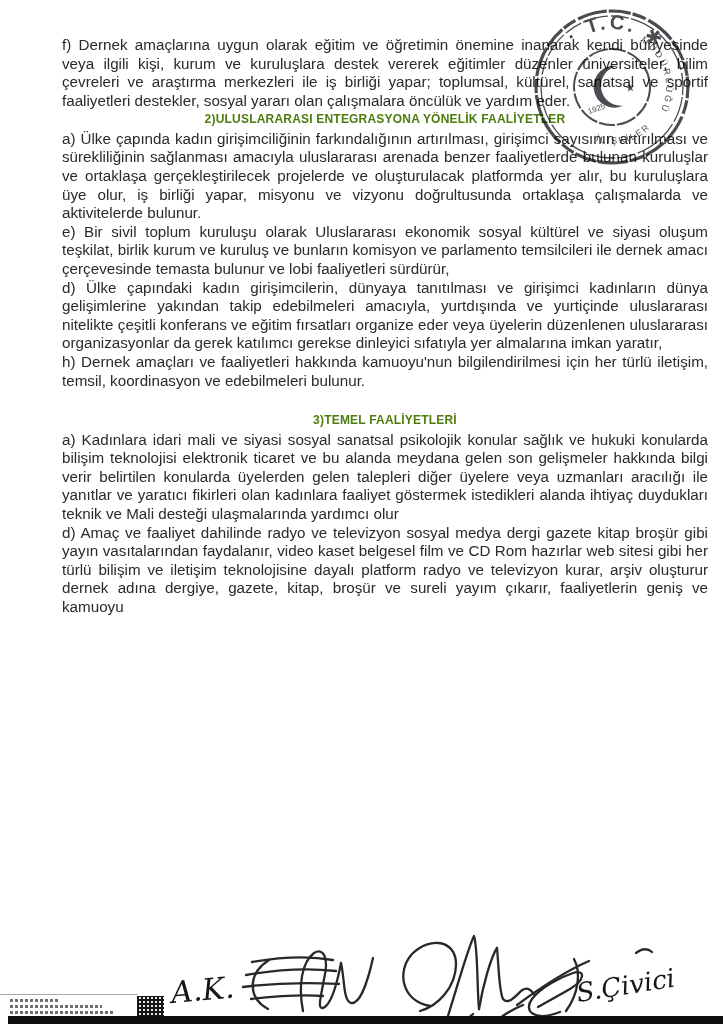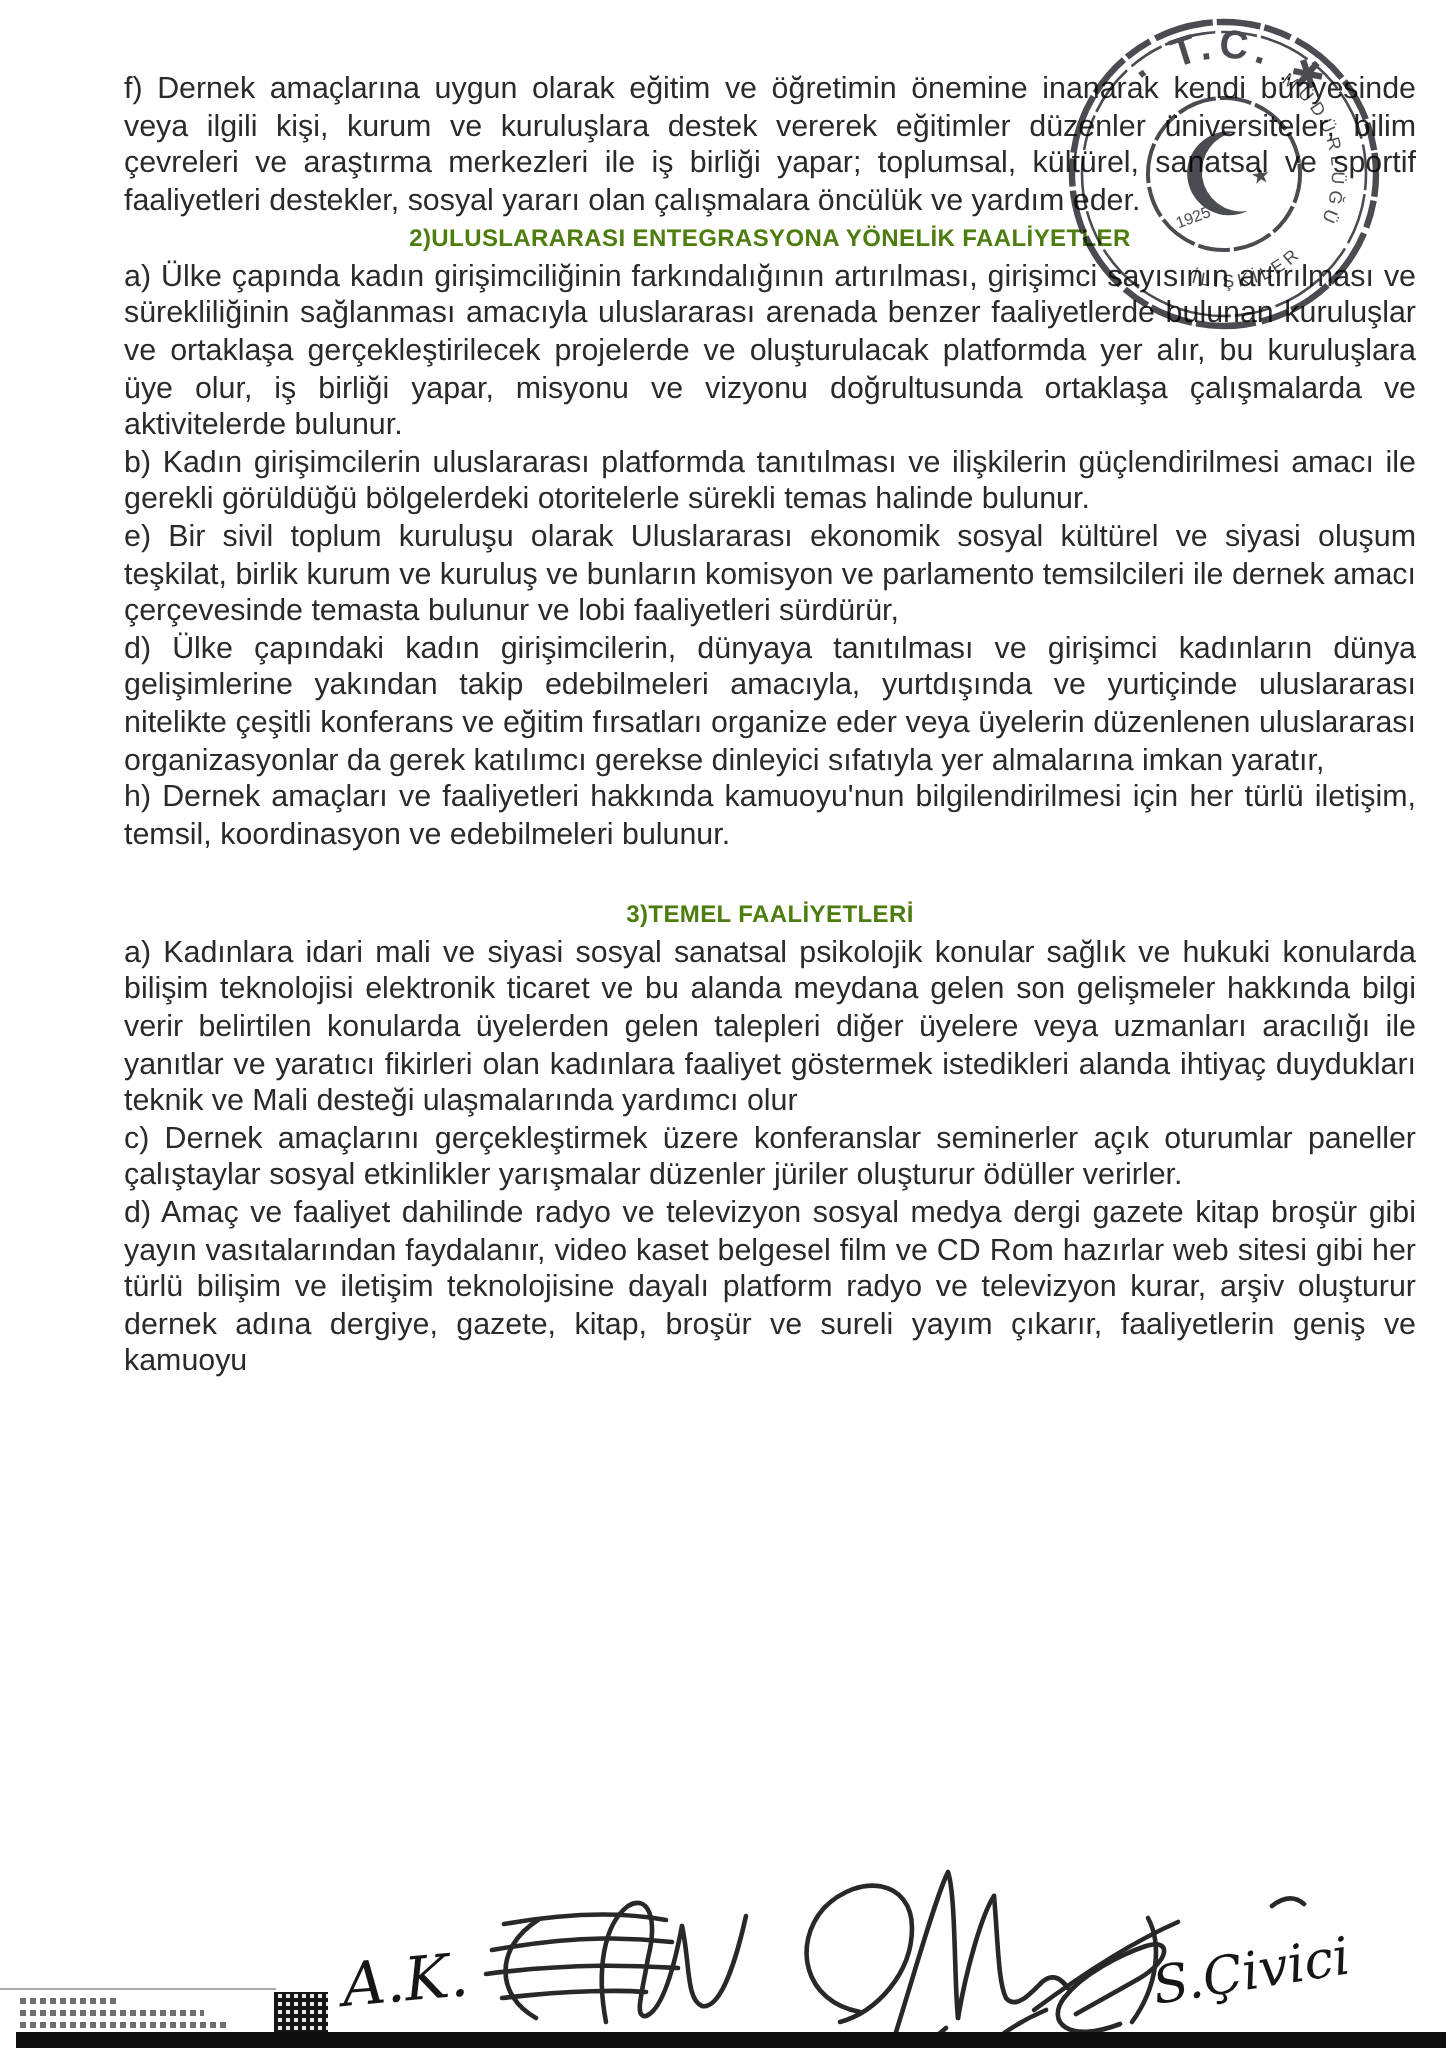--- a/index.html
+++ b/index.html
@@ -49,28 +49,26 @@
 </head>
 <body>
 
 <div class="page">
 
   <div class="text-block">
     <p>f) Dernek amaçlarına uygun olarak eğitim ve öğretimin önemine inanarak kendi bünyesinde veya ilgili kişi, kurum ve kuruluşlara destek vererek eğitimler düzenler üniversiteler, bilim çevreleri ve araştırma merkezleri ile iş birliği yapar; toplumsal, kültürel, sanatsal ve sportif faaliyetleri destekler, sosyal yararı olan çalışmalara öncülük ve yardım eder.</p>
 
     <h2>2)ULUSLARARASI ENTEGRASYONA YÖNELİK FAALİYETLER</h2>
     <p>a) Ülke çapında kadın girişimciliğinin farkındalığının artırılması, girişimci sayısının artırılması ve sürekliliğinin sağlanması amacıyla uluslararası arenada benzer faaliyetlerde bulunan kuruluşlar ve ortaklaşa gerçekleştirilecek projelerde ve oluşturulacak platformda yer alır, bu kuruluşlara üye olur, iş birliği yapar, misyonu ve vizyonu doğrultusunda ortaklaşa çalışmalarda ve aktivitelerde bulunur.</p>
-    <p>b) Kadın girişimcilerin uluslararası platformda tanıtılması ve ilişkilerin güçlendirilmesi amacı ile gerekli görüldüğü bölgelerdeki otoritelerle sürekli temas halinde bulunur.</p>
     <p>e) Bir sivil toplum kuruluşu olarak Uluslararası ekonomik sosyal kültürel ve siyasi oluşum teşkilat, birlik kurum ve kuruluş ve bunların komisyon ve parlamento temsilcileri ile dernek amacı çerçevesinde temasta bulunur ve lobi faaliyetleri sürdürür,</p>
     <p>d) Ülke çapındaki kadın girişimcilerin, dünyaya tanıtılması ve girişimci kadınların dünya gelişimlerine yakından takip edebilmeleri amacıyla, yurtdışında ve yurtiçinde uluslararası nitelikte çeşitli konferans ve eğitim fırsatları organize eder veya üyelerin düzenlenen uluslararası organizasyonlar da gerek katılımcı gerekse dinleyici sıfatıyla yer almalarına imkan yaratır,</p>
     <p>h) Dernek amaçları ve faaliyetleri hakkında kamuoyu'nun bilgilendirilmesi için her türlü iletişim, temsil, koordinasyon ve edebilmeleri bulunur.</p>
 
     <h2 class="gap-above">3)TEMEL FAALİYETLERİ</h2>
     <p>a) Kadınlara idari mali ve siyasi sosyal sanatsal psikolojik konular sağlık ve hukuki konularda bilişim teknolojisi elektronik ticaret ve bu alanda meydana gelen son gelişmeler hakkında bilgi verir belirtilen konularda üyelerden gelen talepleri diğer üyelere veya uzmanları aracılığı ile yanıtlar ve yaratıcı fikirleri olan kadınlara faaliyet göstermek istedikleri alanda ihtiyaç duydukları teknik ve Mali desteği ulaşmalarında yardımcı olur</p>
-    <p>c) Dernek amaçlarını gerçekleştirmek üzere konferanslar seminerler açık oturumlar paneller çalıştaylar sosyal etkinlikler yarışmalar düzenler jüriler oluşturur ödüller verirler.</p>
     <p>d) Amaç ve faaliyet dahilinde radyo ve televizyon sosyal medya dergi gazete kitap broşür gibi yayın vasıtalarından faydalanır, video kaset belgesel film ve CD Rom hazırlar web sitesi gibi her türlü bilişim ve iletişim teknolojisine dayalı platform radyo ve televizyon kurar, arşiv oluşturur dernek adına dergiye, gazete, kitap, broşür ve sureli yayım çıkarır, faaliyetlerin geniş ve kamuoyu</p>
   </div>
 
   <svg class="stamp" viewBox="0 0 162 162">
     <defs>
       <path id="arcTop" d="M 23 81 A 58 58 0 0 1 139 81"></path>
       <path id="arcRight" d="M 81 27 A 54 54 0 0 1 81 135"></path>
       <path id="arcBottom" d="M 37 115 A 54 54 0 0 0 125 115"></path>
     </defs>
     <g fill="none" stroke="#23232b">

